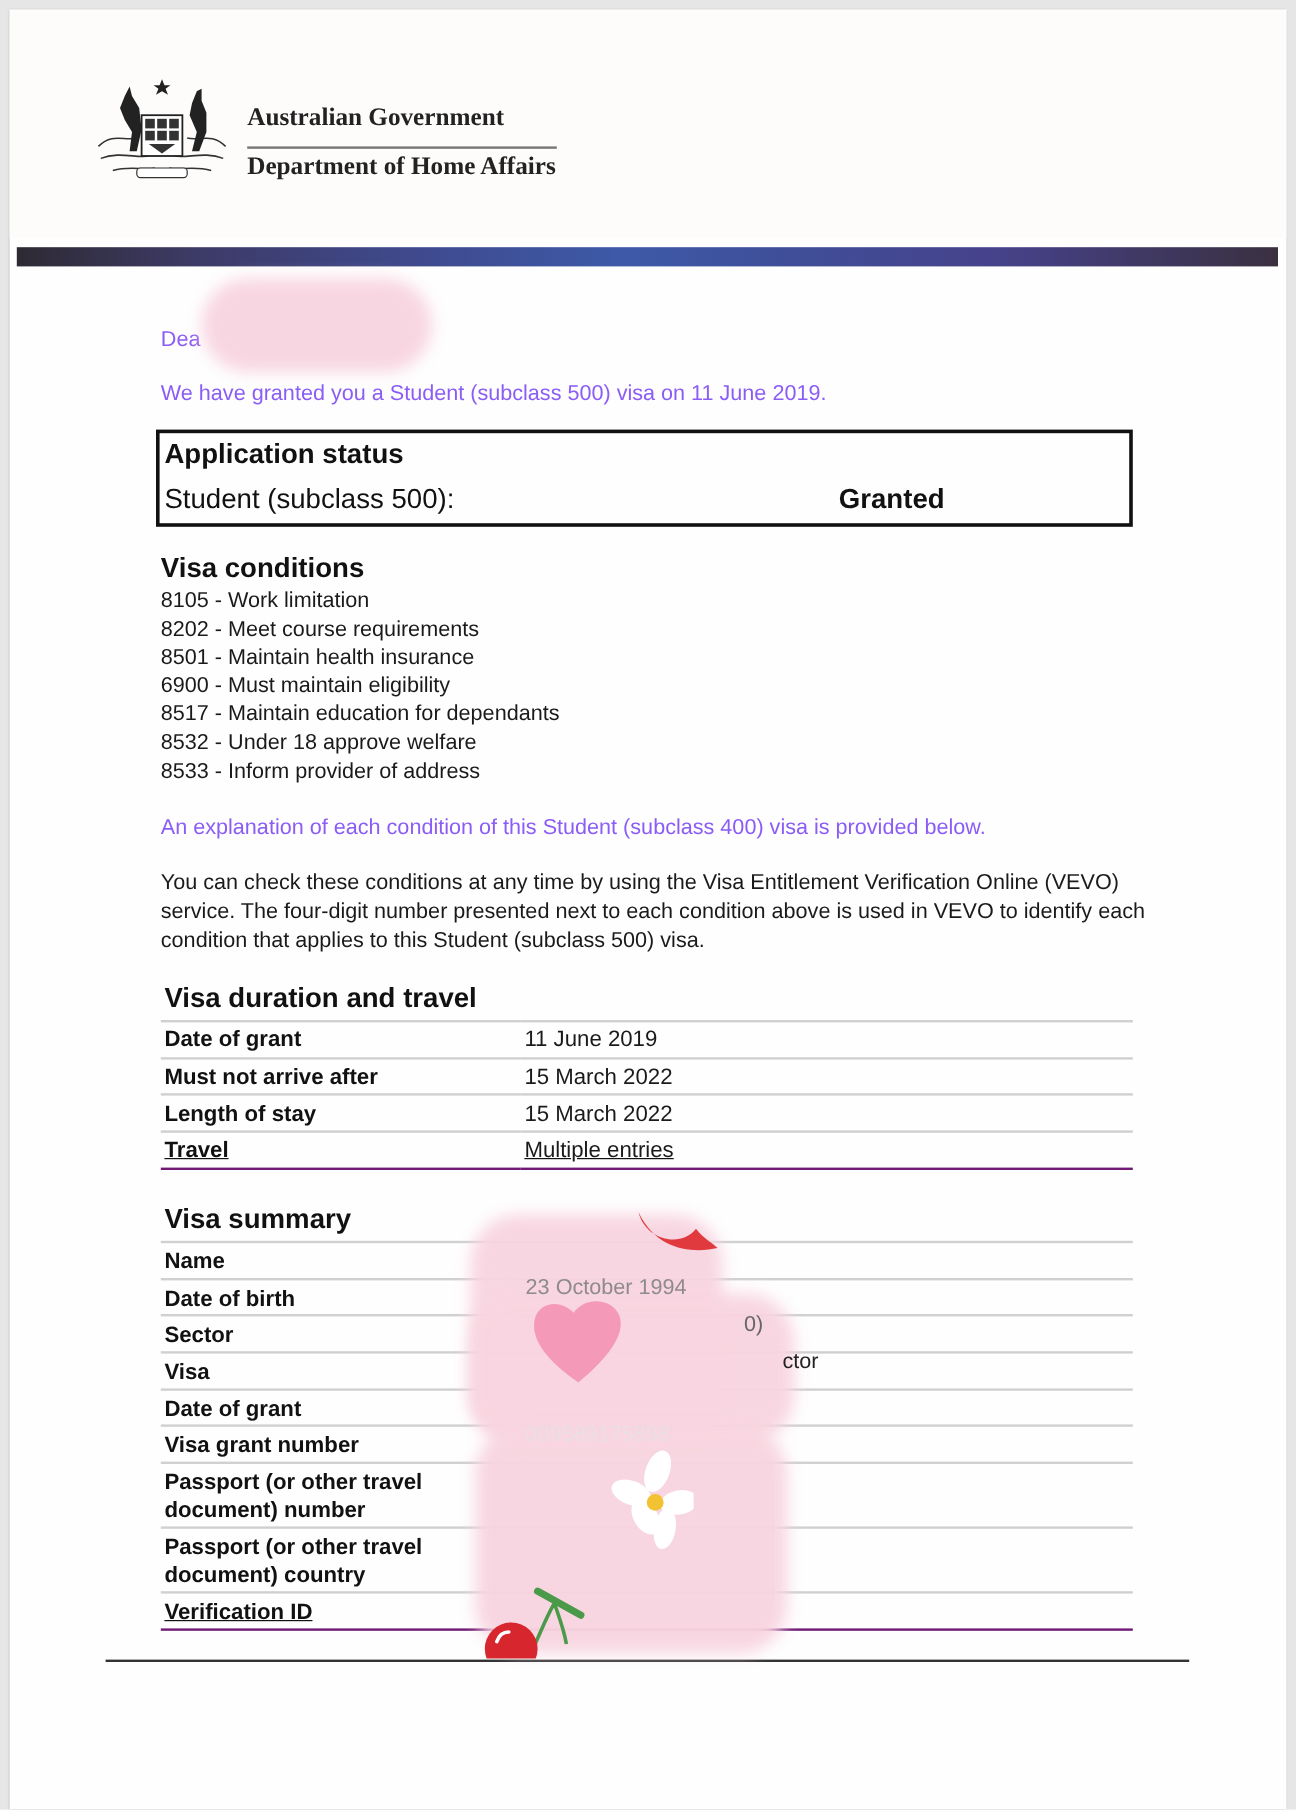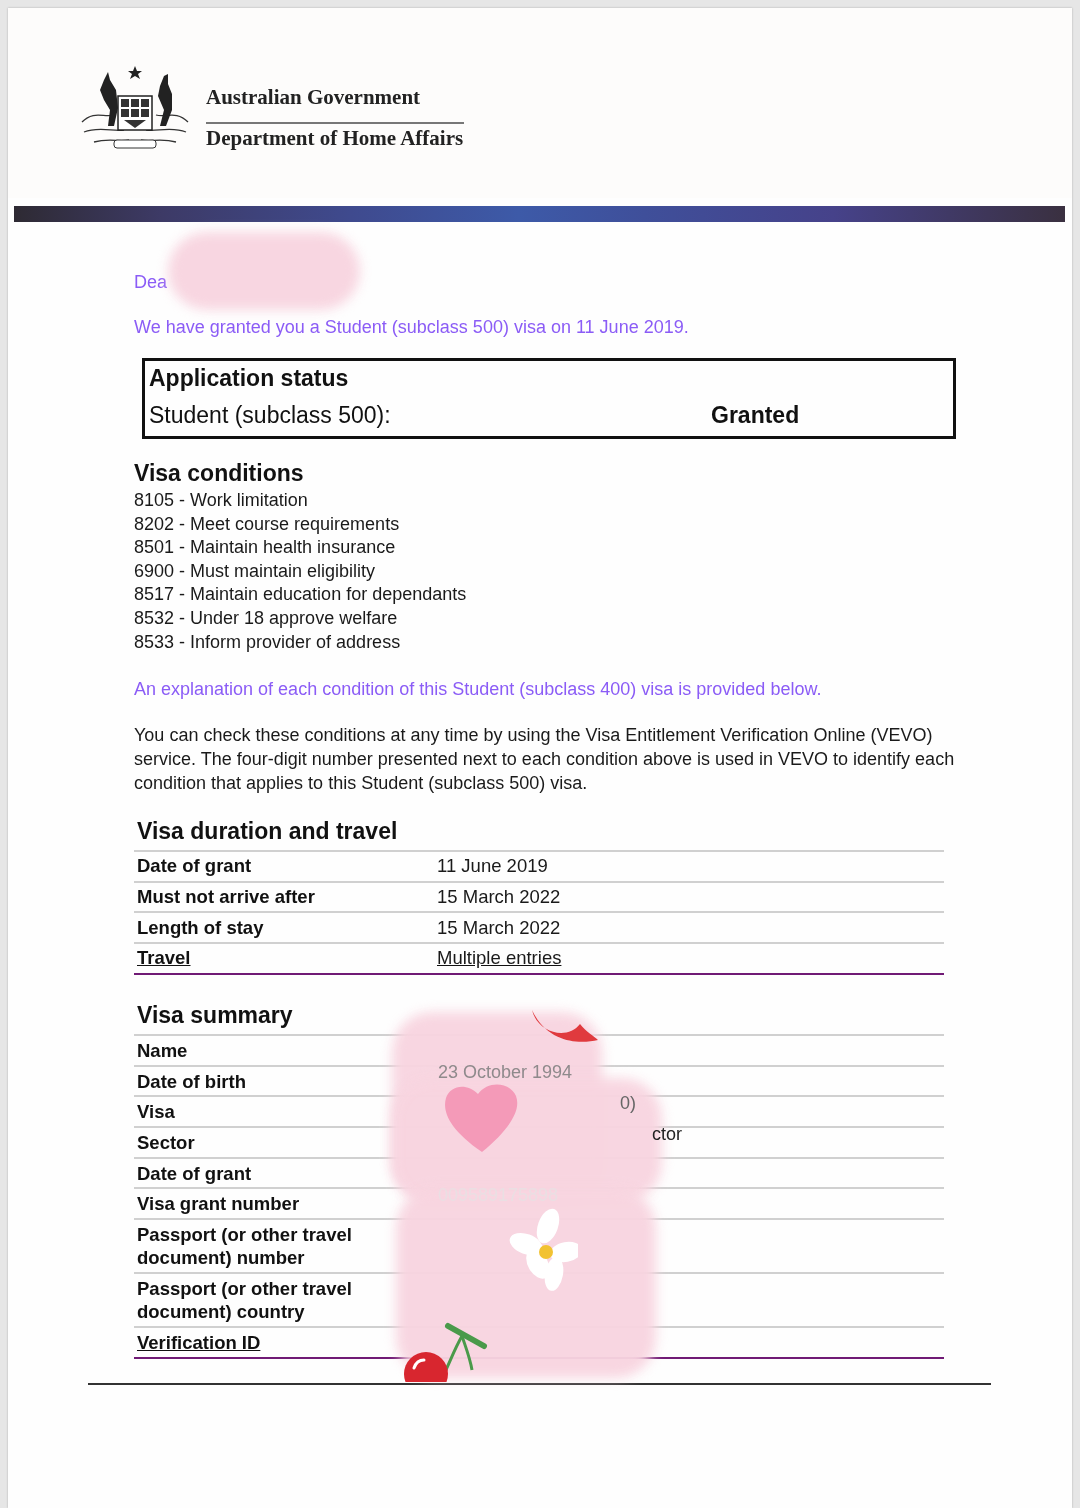--- a/index.html
+++ b/index.html
@@ -28,21 +28,21 @@
   }
   .banner {
     position: absolute; left: 6px; top: 198px; width: 1051px; height: 16px;
     background: linear-gradient(90deg, #2e2a33 0%, #3d3a66 14%, #3f4a8e 32%, #3d5aa8 48%, #3f4f9a 60%, #46428a 78%, #3a3040 100%);
   }
   .text { position: absolute; font-size: 18px; color: #8b5cf6; white-space: nowrap; }
   .salutation { left: 126px; top: 264px; }
   .grant-line { left: 126px; top: 309px; }
 
   .status-box {
-    position: absolute; left: 134px; top: 350px; width: 808px; height: 75px;
+    position: absolute; left: 122px; top: 350px; width: 808px; height: 75px;
     border: 3px solid #111;
   }
   .status-title { position: absolute; left: 4px; top: 4px; font-size: 23px; font-weight: bold; }
   .status-label { position: absolute; left: 4px; top: 41px; font-size: 23px; }
   .status-value { position: absolute; left: 566px; top: 41px; font-size: 23px; font-weight: bold; }
 
   .section-title { position: absolute; font-size: 23px; font-weight: bold; color: #111; }
   .conditions-title { left: 126px; top: 452px; }
   .conditions-list { position: absolute; left: 126px; top: 481px; margin: 0; padding: 0; list-style: none; }
   .conditions-list li { font-size: 18px; line-height: 23.6px; color: #1a1a1a; white-space: nowrap; }
@@ -164,25 +164,25 @@
     <tbody>
         <tr class="single">
           <td class="k">Name</td>
           <td class="v"></td>
         </tr>
     <tr class="single">
           <td class="k">Date of birth</td>
           <td class="v"></td>
         </tr>
     <tr class="single">
+          <td class="k">Sector</td>
+          <td class="v"></td>
+        </tr>
+    <tr class="single">
           <td class="k">Visa</td>
-          <td class="v"></td>
-        </tr>
-    <tr class="single">
-          <td class="k">Sector</td>
           <td class="v"></td>
         </tr>
     <tr class="single">
           <td class="k">Date of grant</td>
           <td class="v"></td>
         </tr>
     <tr class="single">
           <td class="k">Visa grant number</td>
           <td class="v"></td>
         </tr>

